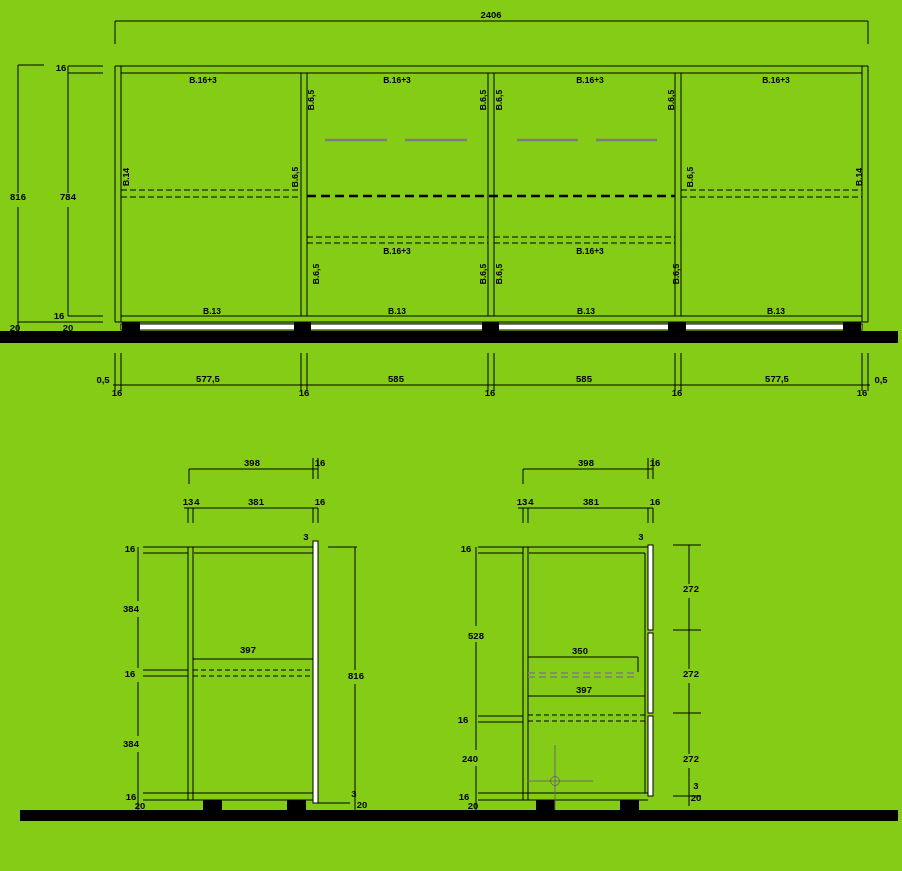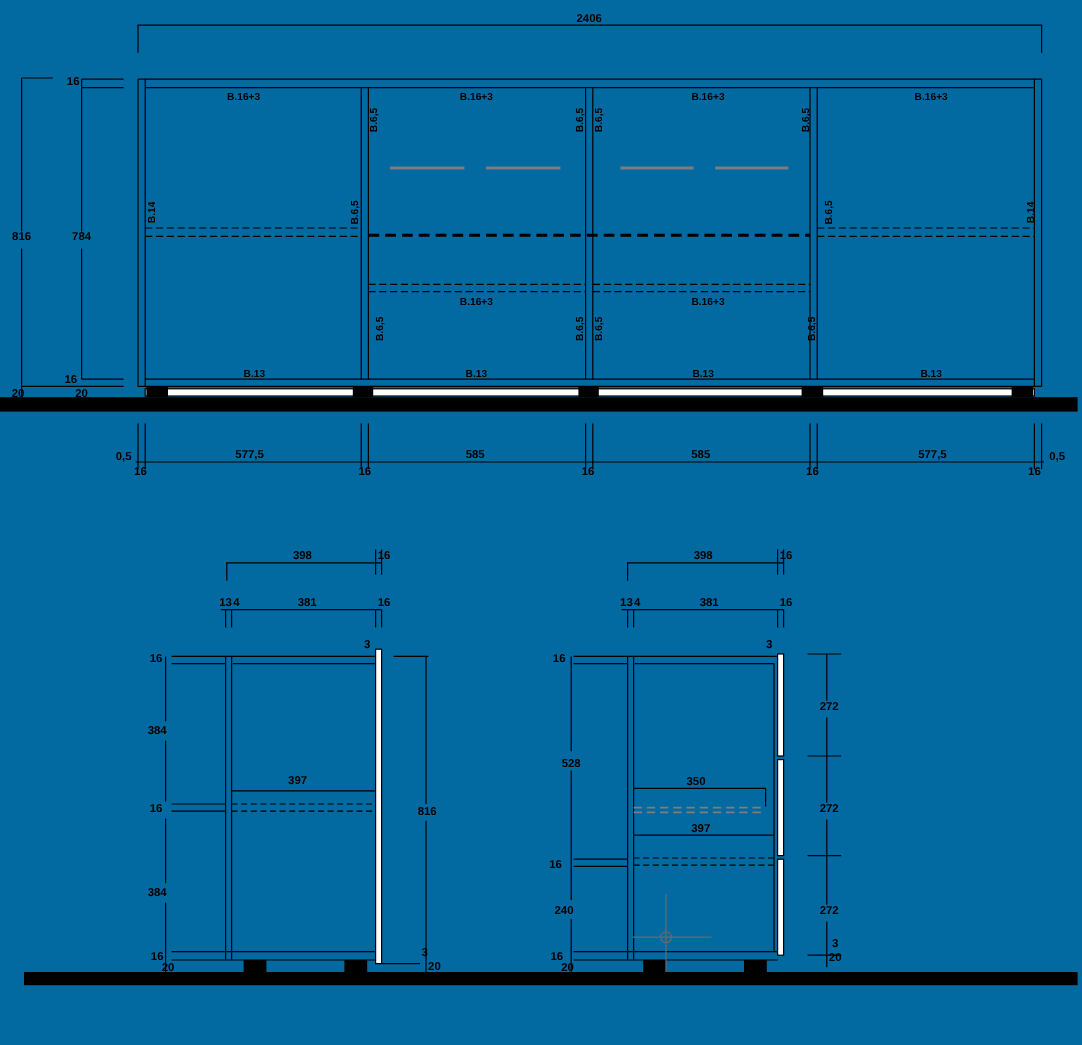--- a/index.html
+++ b/index.html
@@ -1,16 +1,16 @@
 <!DOCTYPE html>
 <html><head>
 <meta charset="utf-8">
 <style>
   html,body{margin:0;padding:0;background:#ffffff;}
-  .stage{position:relative;width:902px;height:871px;background:#0369a1;overflow:hidden;}
+  .stage{position:relative;width:902px;height:871px;background:#84cc16;overflow:hidden;}
   svg{display:block;}
   .t{font-family:"Liberation Sans",sans-serif;font-size:9.5px;font-weight:bold;fill:#000;}
   .tb{font-family:"Liberation Sans",sans-serif;font-size:8.5px;font-weight:bold;fill:#000;}
   .ln{stroke:#000;stroke-width:1;fill:none;}
 </style>
 </head>
 <body>
 
 <div class="stage">
 <svg width="902" height="871" viewBox="0 0 902 871" xmlns="http://www.w3.org/2000/svg">

